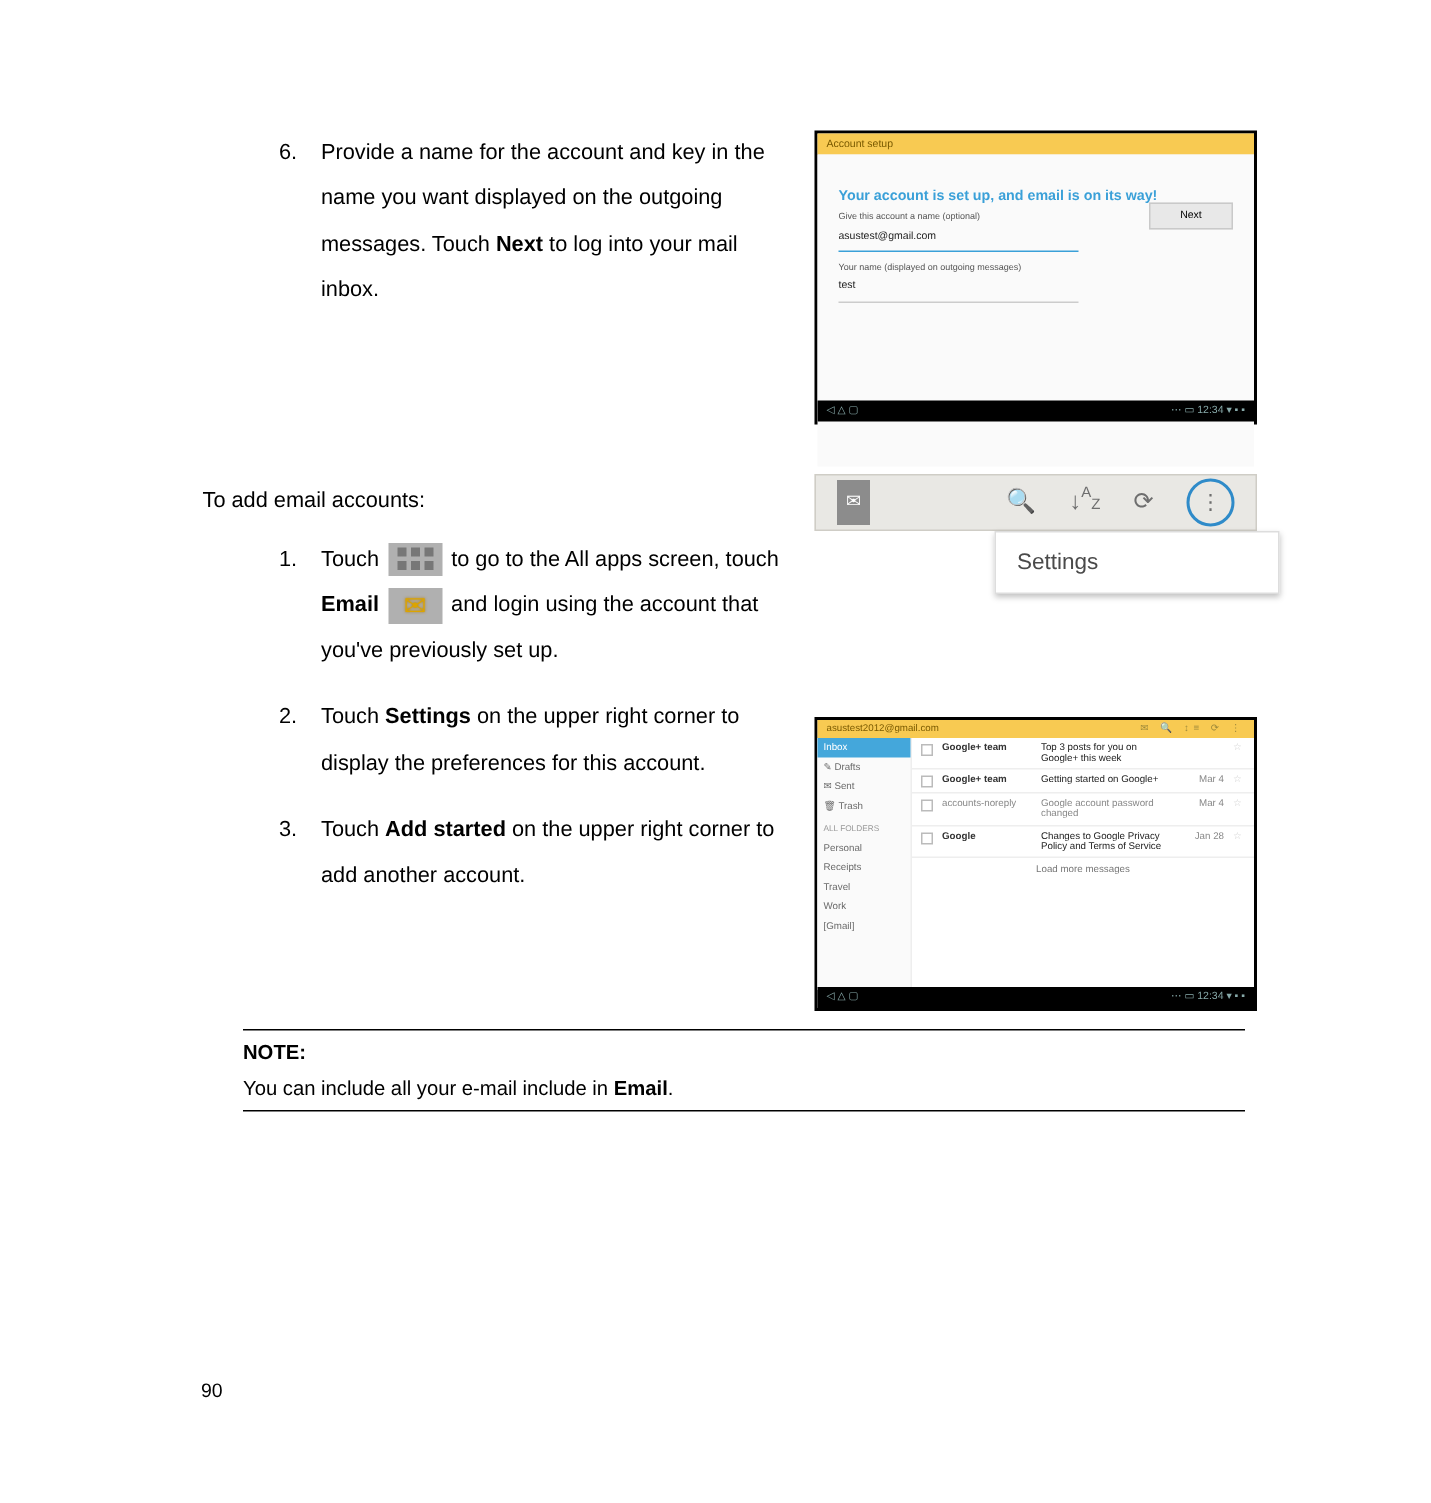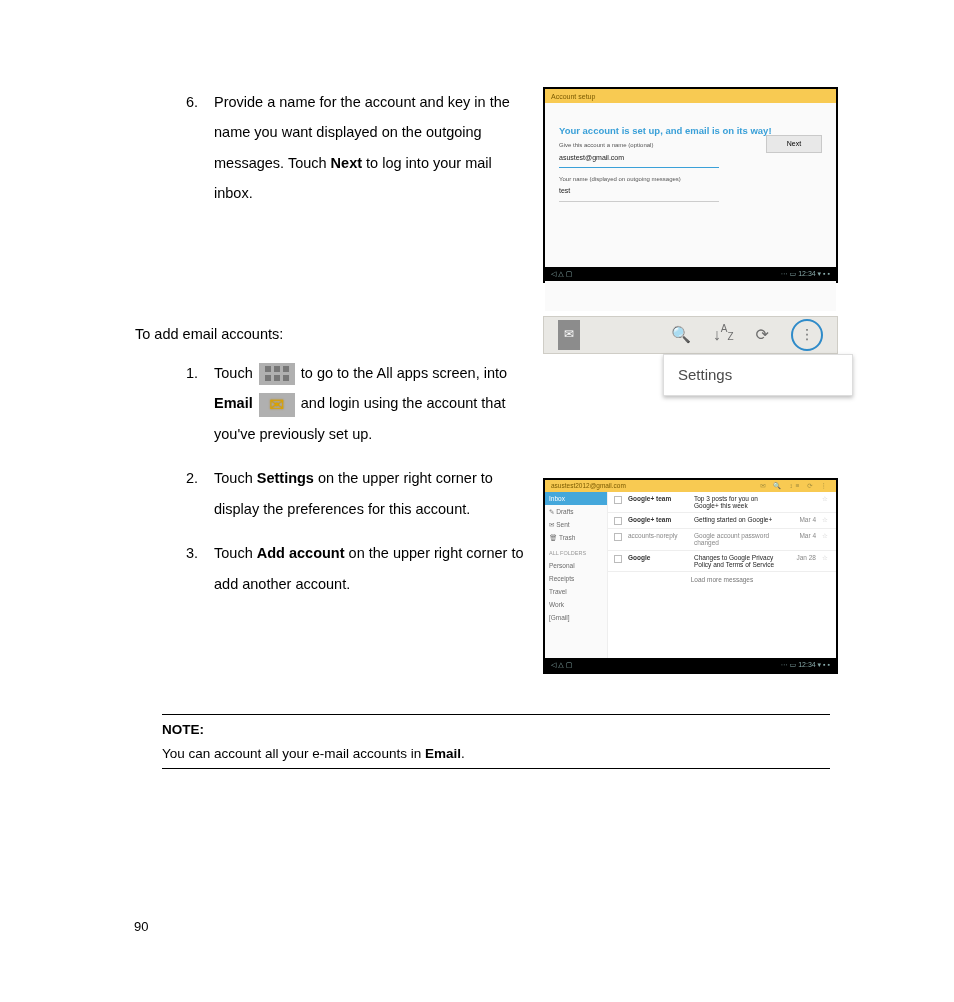--- a/index.html
+++ b/index.html
@@ -38,21 +38,20 @@
   .li {
     position: relative;
     margin-bottom: 10px;
   }
   .bold { font-weight: bold; }
   .note-block {
     position: absolute;
     left: 162px;
     width: 668px;
     top: 686px;
-    margin-top: 28px;
   }
   .hr {
     border: none;
     border-top: 1px solid #000;
     margin: 0;
   }
   .note-title { font-weight: bold; font-size: 13.5px; margin-top: 4px; line-height: 1.6; }
   .note-body { font-size: 13.5px; line-height: 1.6; margin-top: 2px; margin-bottom: 4px;}
   .page-num {
     position: absolute;
@@ -278,40 +277,40 @@
       <span>Provide a name for the account and key in the name you want displayed on the outgoing messages. Touch </span><span class="bold">Next</span><span> to log into your mail inbox.</span>
     </div>
   </div>
 
   <div class="sub-intro" style="top: 319px;">To add email accounts:</div>
 
   <div class="ol-start" style="top: 358px; left: 214px; width: 322px;">
 
     <div class="li continued-text">
       <span class="num">1.</span>
-      <span>Touch </span><span class="icon-apps"></span><span> to go to the All apps screen, into </span><span class="bold">Email</span> <span class="icon-email"></span><span> and login using the account that you've previously set up.</span>
+      <span>Touch </span><span class="icon-apps"></span><span> to go to the All apps screen, touch </span><span class="bold">Email</span> <span class="icon-email"></span><span> and login using the account that you've previously set up.</span>
     </div>
 
     <div class="li continued-text" style="margin-top: 14px;">
       <span class="num">2.</span>
       <span>Touch </span><span class="bold">Settings</span><span> on the upper right corner to display the preferences for this account.</span>
     </div>
 
     <div class="li continued-text" style="margin-top: 14px;">
       <span class="num">3.</span>
-      <span>Touch </span><span class="bold">Add account</span><span> on the upper right corner to add another account.</span>
+      <span>Touch </span><span class="bold">Add started</span><span> on the upper right corner to add another account.</span>
     </div>
 
   </div>
 
   <div class="note-block">
     <hr class="hr">
     <div class="note-title">NOTE:</div>
     <div class="note-body">
-      <span>You can account all your e-mail accounts in </span><span class="bold">Email</span><span>.</span>
+      <span>You can include all your e-mail include in </span><span class="bold">Email</span><span>.</span>
     </div>
     <hr class="hr">
   </div>
 
   <div class="page-num">90</div>
 
   <div class="fig fig1">
     <div class="topbar">
         <span>Account setup</span>
       </div>

